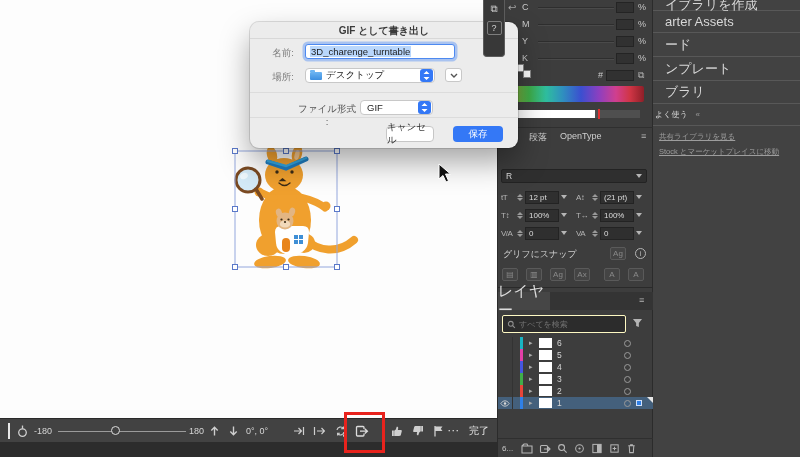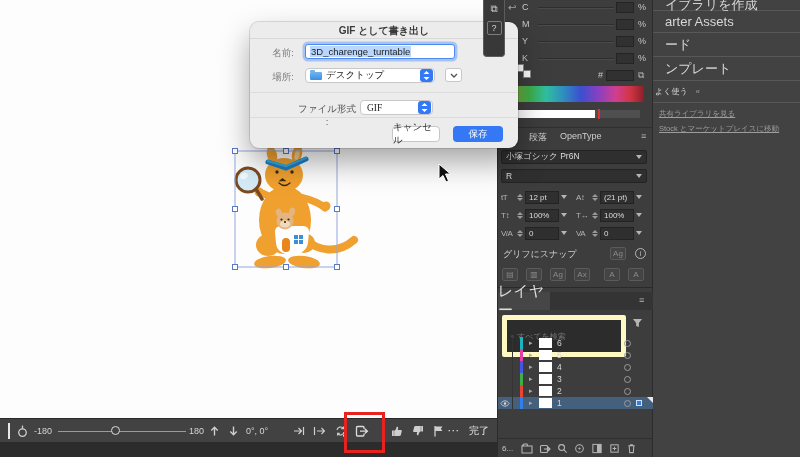--- a/index.html
+++ b/index.html
@@ -39,33 +39,33 @@
     z-index:20; font-size:9.5px; color:#333; }
   #dlg-title { left:0; top:0; width:268px; height:17px; text-align:center; line-height:18px;
     font-size:10px; color:#3a3a3a; font-weight:bold; border-bottom:1px solid #d8d8d8; }
   .dlg-label { position:absolute; color:#7a7a7a; text-align:center; width:34px; }
   .dlg-sep { position:absolute; left:0; width:268px; height:1px; background:#dcdcdc; }
   #name-input { left:55px; top:22px; width:150px; height:15px; background:#fff;
     border:1px solid #4d89f0; border-radius:3px; box-shadow:0 0 0 2.5px rgba(88,146,247,.45);
     display:flex; align-items:center; padding-left:4px; }
   #name-input span { background:#b9d7fc; color:#1d1d1d; font-size:9.5px; padding:0 1px; }
   .dd { position:absolute; background:#fff; border:1px solid #c8c8c8; border-radius:4px;
-    height:15px; display:flex; align-items:center; color:#222;font-family:Liberation Serif, serif; }
+    height:15px; display:flex; align-items:center; color:#222; }
   .stepper { margin-left:auto; width:13px; height:13px; background:#3478f6; border-radius:3px;
     display:flex; align-items:center; justify-content:center; }
   .folder { width:12px; height:8px; background:linear-gradient(#6db5f2,#3d8fe0);
     border-radius:1px; position:relative; margin:0 4px 0 4px; }
   .folder::before { content:""; position:absolute; top:-2px; left:0; width:5px; height:2px;
     background:#6db5f2; border-radius:1px 1px 0 0; }
   #loc-chevron { left:195px; top:46px; width:17px; height:14px; background:#fff;
     border:1px solid #c8c8c8; border-radius:3px; display:flex; align-items:center;
     justify-content:center; }
   .btn { position:absolute; top:104px; height:16px; border-radius:4px; font-size:9.5px;
     display:flex; align-items:center; justify-content:center; }
-  #btn-cancel { left:142px; width:48px; background:#fff; border:1px solid #c6c6c6; color:#333; }
+  #btn-cancel { left:136px; width:48px; background:#fff; border:1px solid #c6c6c6; color:#333; }
   #btn-save { left:203px; width:50px; background:#3478f6; color:#fff; }
 
   
   #dock { left:497px; top:0; width:155px; height:457px; background:#3d3d3d;
     border-left:1px solid #2b2b2b; color:#c9c9c9; z-index:1; }
   .prow { position:absolute; font-size:9px; color:#c9c9c9; }
   .ptrack { position:absolute; height:2px; background:#2e2e2e; border-bottom:1px solid #4a4a4a; }
   .pbox { position:absolute; width:18px; height:11px; background:#313131; border:1px solid #242424; }
   #spectrum { left:6px; top:86px; width:140px; height:16px; border-radius:2px;
     background:linear-gradient(90deg,#555 0%,#7aa93c 8%,#3fae49 18%,#2fbf9f 30%,#2f8fbf 42%,#3b4fd0 55%,#8e3fbf 68%,#d03f8e 80%,#d03545 90%,#8e1f28 100%); }
@@ -91,21 +91,21 @@
   .snapico { position:absolute; width:16px; height:13px; border:1px solid #5a5a5a; border-radius:2px;
     color:#8a8a8a; font-size:8px; display:flex; align-items:center; justify-content:center; background:#444; }
   .info-circ { position:absolute; width:11px; height:11px; border:1px solid #b5b5b5; border-radius:50%;
     color:#b5b5b5; font-size:8px; display:flex; align-items:center; justify-content:center; }
 
   #layers-panel { left:0; top:287px; width:155px; height:170px; border-top:1px solid #2a2a2a; }
   #layers-tabrow { position:absolute; left:0; top:4px; width:155px; height:18px; background:#343434; }
   #layers-tab { position:absolute; left:0; top:0; width:52px; height:18px; background:#464646;
     color:#ddd; font-size:15px; display:flex; align-items:center; justify-content:center; }
   #layers-search { position:absolute; left:4px; top:27px; width:124px; height:14px; background:#2c2c2c;
-    border:5px solid #fef9c3; border-radius:2px; display:flex; align-items:center; gap:3px; padding:16px 4px; }
+    border:1px solid #fef9c3; border-radius:2px; display:flex; align-items:center; gap:3px; padding:8px 4px; }
   #layers-search input { background:transparent; border:none; outline:none; color:#909090;
     font-size:8px; width:100px; font-family:inherit; }
   .lrow { position:absolute; left:0; width:155px; height:12px; display:flex; align-items:center; }
   .lrow .eyecell { width:15px; height:12px; border-right:1px solid #333;
     display:flex; align-items:center; justify-content:center; }
   .lrow .cbar { position:absolute; left:22px; top:0; width:3px; height:12px; }
   .lrow .chv { position:absolute; left:31px; color:#aaa; font-size:7px; }
   .lrow .thumb { position:absolute; left:41px; top:1px; width:13px; height:10px; background:#fff; }
   .lrow .lname { position:absolute; left:59px; color:#d5d5d5; font-size:8.5px; }
   .lrow .target { position:absolute; left:126px; width:7px; height:7px; border:1px solid #9a9a9a;
@@ -361,24 +361,20 @@
       <div id="whitebar" class="abs"></div>
       <div id="graybar" class="abs"></div>
       <div id="redtick" class="abs"></div>
     </div>
 
     <div id="char-panel" class="abs">
       <div class="tab" style="left:31px;">段落</div>
       <div class="tab" style="left:62px;">OpenType</div>
       <div class="tab" style="left:143px;color:#b5b5b5;">≡</div>
 
-      <div class="field" style="top:22px;">
-        <span>小塚ゴシック Pr6N</span>
-        <span class="chev"></span>
-      </div>
       <div class="field" style="top:41px;">
         <span>R</span>
         <span class="chev"></span>
       </div>
 
       <div class="ctl" style="left:3px;top:62px;">
         <span class="ico">tT</span>
         <span class="ud">
             <i class="u"></i>
             <i class="d"></i>
@@ -547,20 +543,21 @@
           </svg>
       </div>
     </div>
   </div>
 
   <div id="far-right" class="abs">
     <div class="fr-row" style="height:11px;">イブラリを作成</div>
     <div class="fr-row" style="height:22px;">arter Assets</div>
     <div class="fr-row" style="height:24px;">ード</div>
     <div class="fr-row" style="height:24px;">ンプレート</div>
+    <div class="fr-row" style="height:23px;">ブラリ</div>
     <div class="fr-row" style="height:22px;padding-left:2px;font-size:8px;">
       <span>よく使う</span>
       <span style="margin-left:8px;color:#9a9a9a;">«</span>
     </div>
     <div class="fr-links">
       <a class="fr-link">共有ライブラリを見る</a>
       <a class="fr-link">Stock とマーケットプレイスに移動</a>
     </div>
   </div>
 

